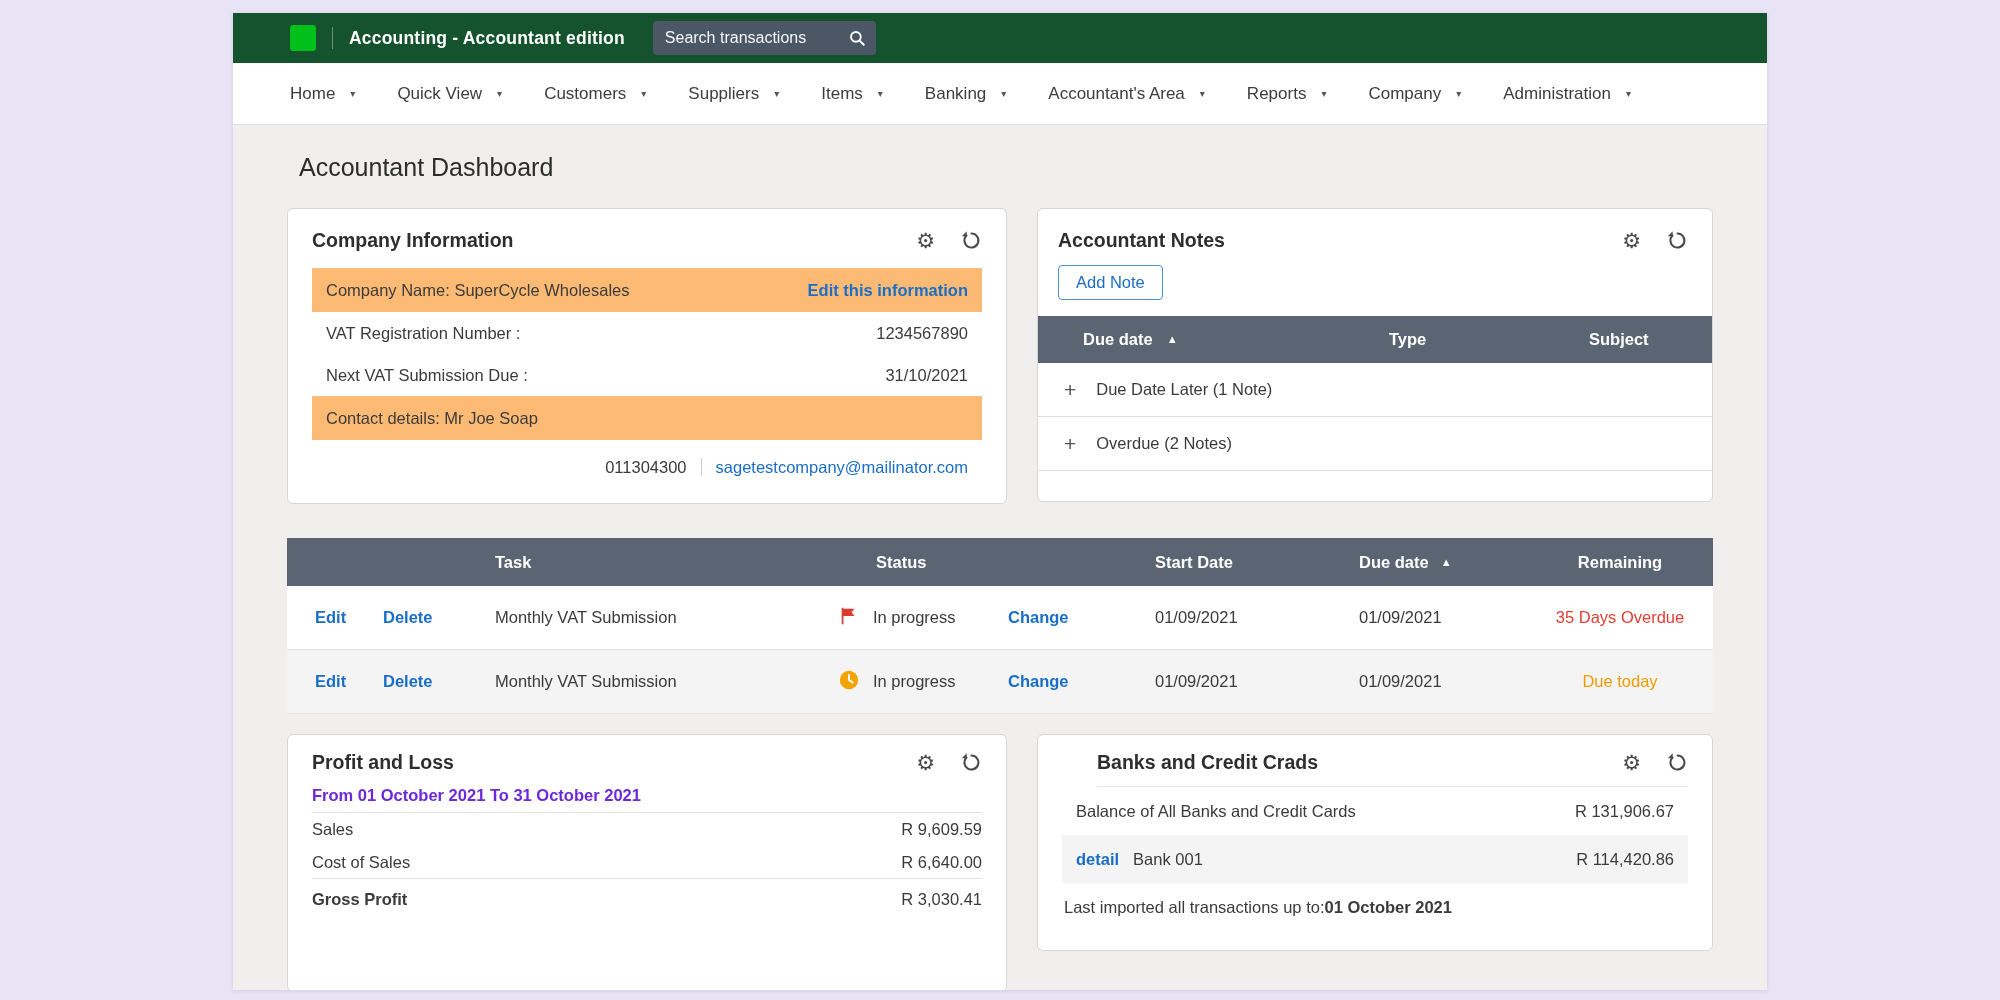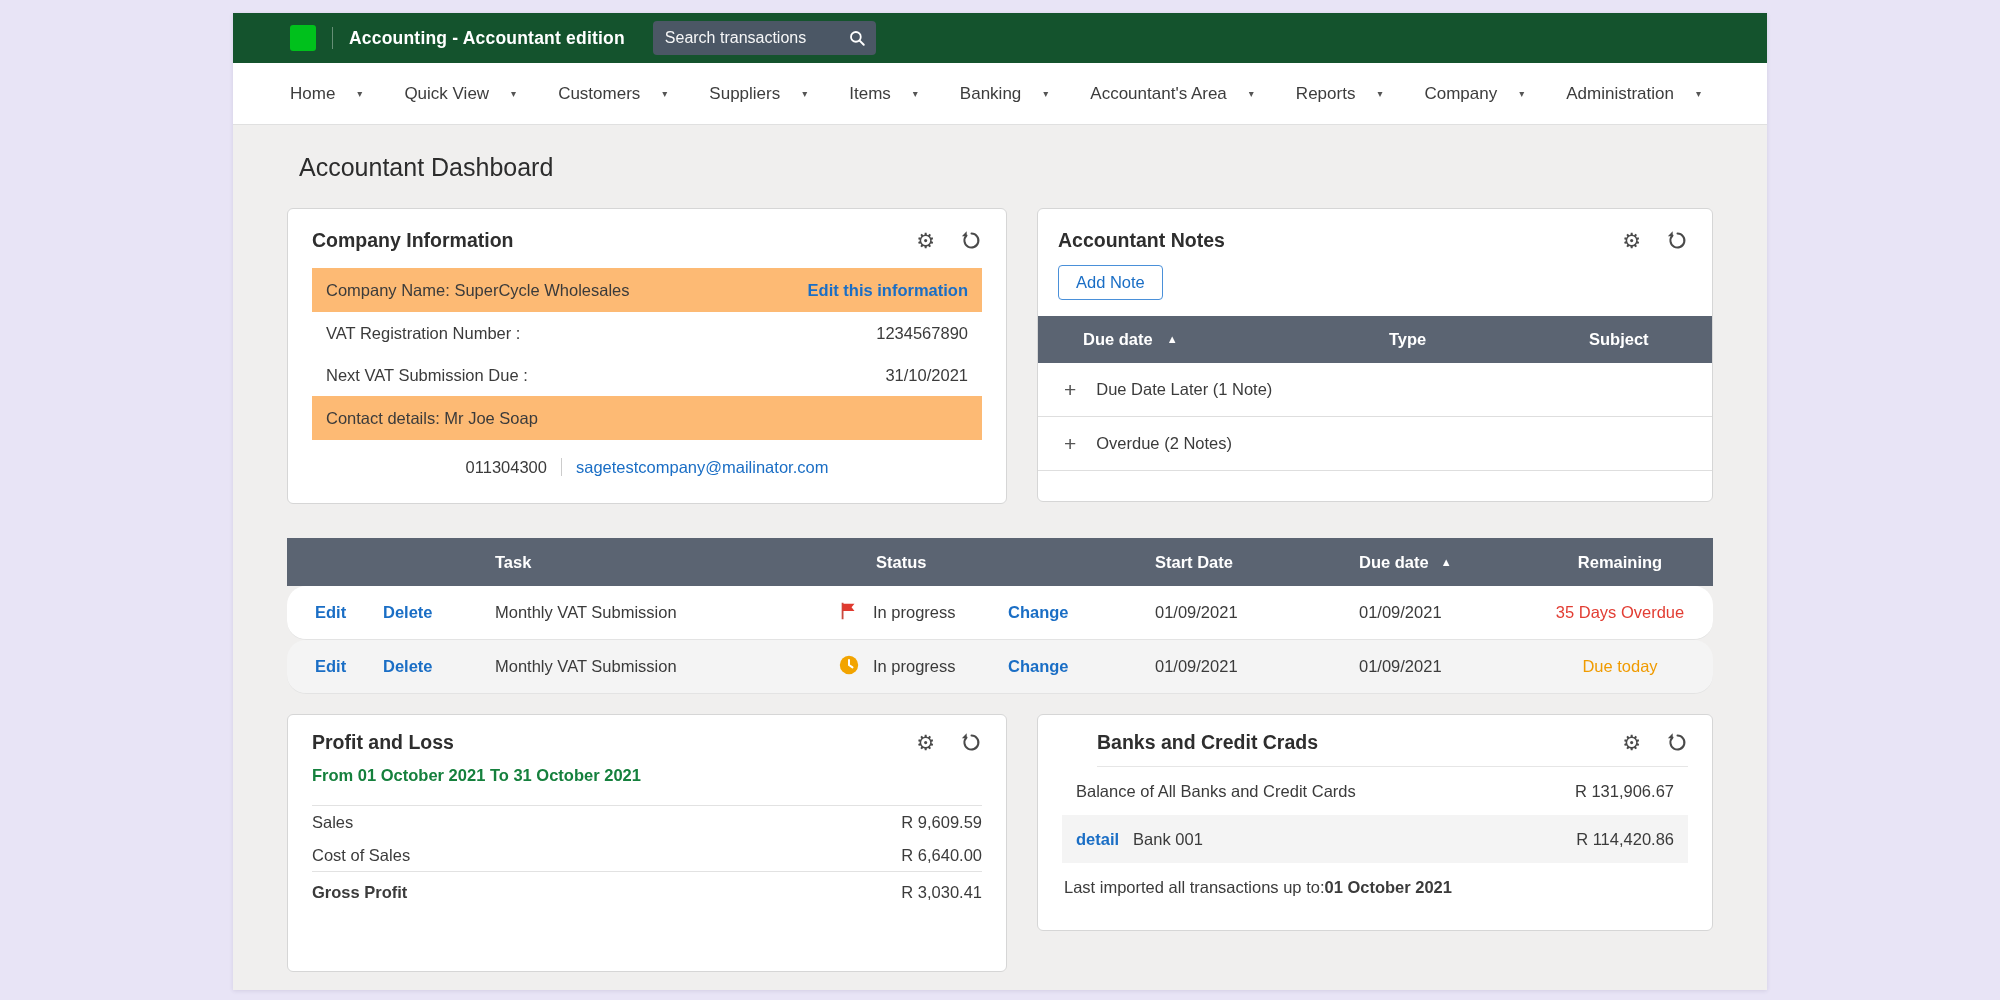--- a/index.html
+++ b/index.html
@@ -41,21 +41,21 @@
   .search input::placeholder { color: #ffffff; opacity: 0.95; }
   .search-icon { display: flex; align-items: center; }
 
   
   .navbar {
     height: 62px; flex: 0 0 62px;
     background: #ffffff; border-bottom: 1px solid #e0e0e0;
     display: flex; align-items: center;
     padding-left: 57px; gap: 42px;
   }
-  .nav-item { display: flex; align-items: center; gap: 22px; cursor: pointer; white-space: nowrap; }
+  .nav-item { display: flex; align-items: center; gap: 15px; cursor: pointer; white-space: nowrap; }
   .nav-item .lbl { font-size: 17px; color: #3d3d3d; }
   .caret { font-size: 10px; color: #555; line-height: 1; }
 
   
   .content { flex: 1; padding: 22px 54px 20px 54px; background: #f0efee; }
   h1.page-title { font-size: 25px; font-weight: 400; color: #2c2c2c; margin: 6px 0 26px 12px; }
 
   .row1 { display: grid; grid-template-columns: 720px 1fr; gap: 30px; align-items: start; margin-bottom: 34px; }
   .row2 { display: grid; grid-template-columns: 720px 1fr; gap: 30px; align-items: start; }
 
@@ -73,21 +73,21 @@
   
   .company-card { height: 296px; padding: 20px 24px; }
   .company-card .card-head { margin-bottom: 16px; }
   .info-row {
     display: flex; align-items: center; justify-content: space-between;
     padding: 0 14px; font-size: 16.5px; color: #3b3b3b; height: 42px;
   }
   .info-row.tall { height: 44px; }
   .info-row.shaded { background: #fdba74; }
   .edit-link { font-weight: 700; font-size: 16.5px; }
-  .contact-row { justify-content: center; gap: 14px; height: 46px; margin-top: 4px; }
+  .contact-row { justify-content: flex-end; gap: 14px; height: 46px; margin-top: 4px; }
   .vdiv { width: 1px; height: 18px; background: #cccccc; }
 
   
   .notes-card { height: 294px; padding: 0; overflow: hidden; }
   .notes-pad { padding: 20px 24px 0 20px; }
   .add-note-btn {
     margin: 13px 0 16px 0;
     display: inline-block;
     padding: 7px 17px;
     background: #ffffff; border: 1px solid #4a90d9; border-radius: 4px;
@@ -119,35 +119,35 @@
     padding-left: 28px;
   }
   .t-head {
     height: 48px; background: #5b6472; color: #ffffff;
     font-size: 16.5px; font-weight: 700;
   }
   .t-head .status-h { padding-left: 38px; }
   .t-head .due-h { display: flex; align-items: center; gap: 12px; cursor: pointer; }
   .t-head .rem-h { text-align: center; }
   .t-row {
-    height: 54px; background: #ffffff; border-bottom: 1px solid #e3e3e3;
-    font-size: 16.5px; color: #3b3b3b; border-radius: 19px;
+    height: 64px; background: #ffffff; border-bottom: 1px solid #e3e3e3;
+    font-size: 16.5px; color: #3b3b3b;
   }
   .t-row.alt { background: #f4f4f4; }
   .t-row .link { font-weight: 600; }
   .status-cell { display: flex; align-items: center; gap: 13px; }
   .rem-cell { text-align: center; font-size: 16.5px; }
   .rem-overdue { color: #e23d33; }
   .rem-today { color: #f09b00; }
 
   
   .pl-card { height: 258px; padding: 16px 24px; }
   .pl-period {
-    font-weight: 700; font-size: 16.5px; color: #15803d;
-    padding: 12px 0 20px 0; border-bottom: 1px solid #e2e2e2;
+    font-weight: 700; font-size: 16.5px; color: #6d28d9;
+    padding: 12px 0 7px 0; border-bottom: 1px solid #e2e2e2;
   }
   .pl-row {
     display: flex; justify-content: space-between; align-items: center;
     height: 33px; font-size: 16.5px;
   }
   .pl-row.bordered { border-bottom: 1px solid #e2e2e2; }
   .pl-total { display: flex; justify-content: space-between; align-items: center; height: 40px; font-size: 16.5px; }
   .pl-total .lbl { font-weight: 700; }
 
   

